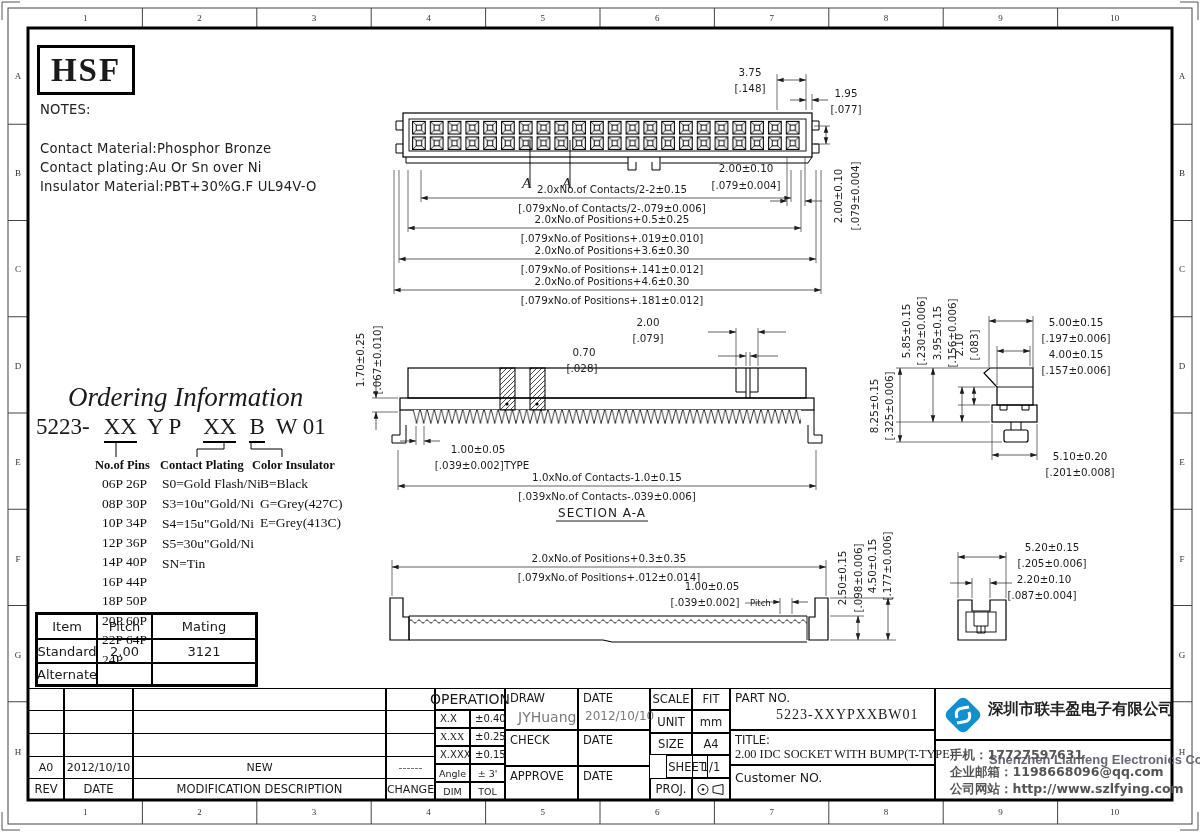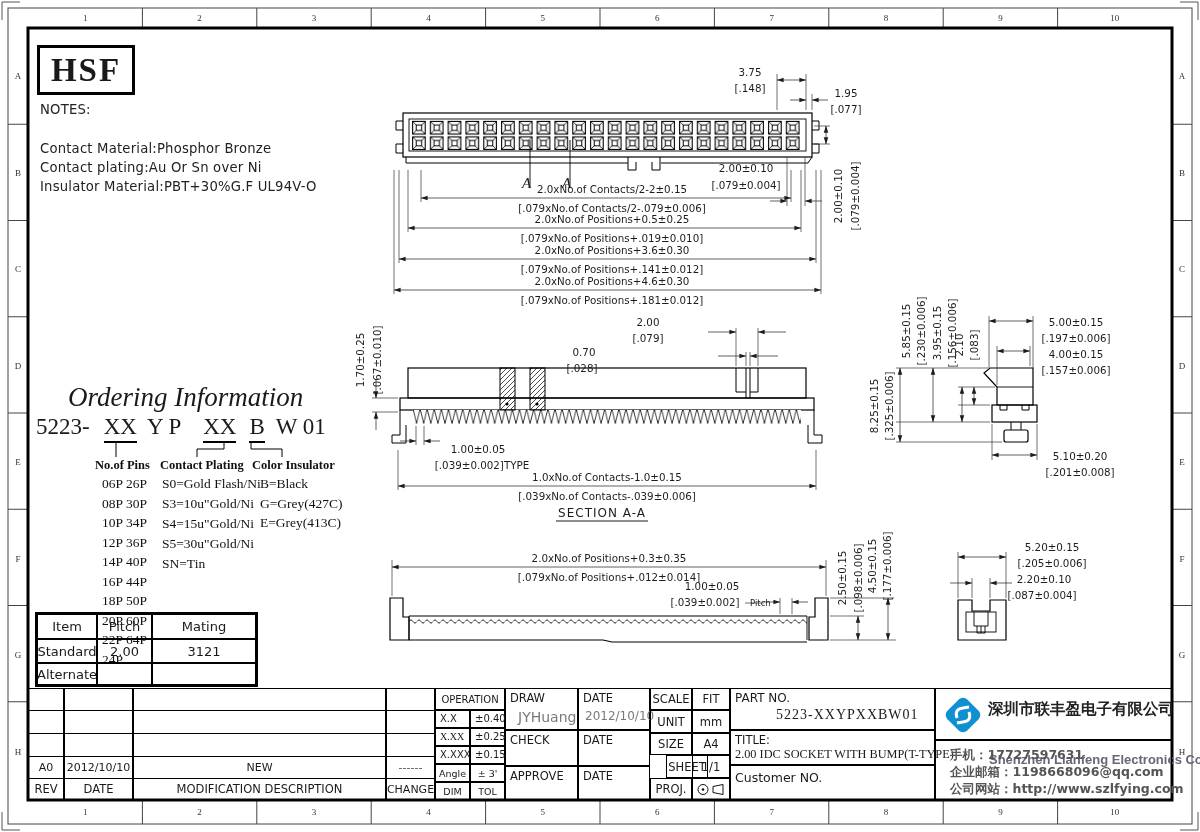--- a/index.html
+++ b/index.html
@@ -347,21 +347,21 @@
     <div class="cell cell-nb" style="left:0;top:90px;width:407px;height:0;border-top:1px solid #000 !important;"></div>
     <div class="cell cell-nb ctr" style="left:0;top:68px;width:36px;height:22px;font-size:11px;">A0</div>
     <div class="cell cell-nb ctr" style="left:36px;top:68px;width:69px;height:22px;font-size:11px;">2012/10/10</div>
     <div class="cell cell-nb ctr" style="left:105px;top:68px;width:253px;height:22px;font-size:11px;">NEW</div>
     <div class="cell cell-nb ctr" style="left:358px;top:68px;width:49px;height:22px;font-size:11px;color:#555;">------</div>
     <div class="cell cell-nb ctr" style="left:0;top:90px;width:36px;height:22px;font-size:11.5px;">REV</div>
     <div class="cell cell-nb ctr" style="left:36px;top:90px;width:69px;height:22px;font-size:11.5px;">DATE</div>
     <div class="cell cell-nb ctr" style="left:105px;top:90px;width:253px;height:22px;font-size:11.5px;">MODIFICATION  DESCRIPTION</div>
     <div class="cell cell-nb ctr" style="left:358px;top:90px;width:49px;height:22px;font-size:11px;">CHANGE</div>
 
-    <div class="cell ctr" style="left:407px;top:0;width:70px;height:22px;font-size:10px;">OPERATION</div>
+    <div class="cell ctr" style="left:407px;top:0;width:70px;height:22px;font-size:14px;">OPERATION</div>
     <div class="cell" style="left:407px;top:22px;width:35px;height:18px;">
         <span class="lab" style="font-size:10px;">X.X</span>
       </div>
     <div class="cell" style="left:442px;top:22px;width:35px;height:18px;">
         <span class="lab" style="font-size:10px;">±0.40</span>
       </div>
     <div class="cell" style="left:407px;top:40px;width:35px;height:18px;">
         <span class="lab" style="font-size:10px;font-family:Liberation Serif, serif;">X.XX</span>
       </div>
     <div class="cell" style="left:442px;top:40px;width:35px;height:18px;">

